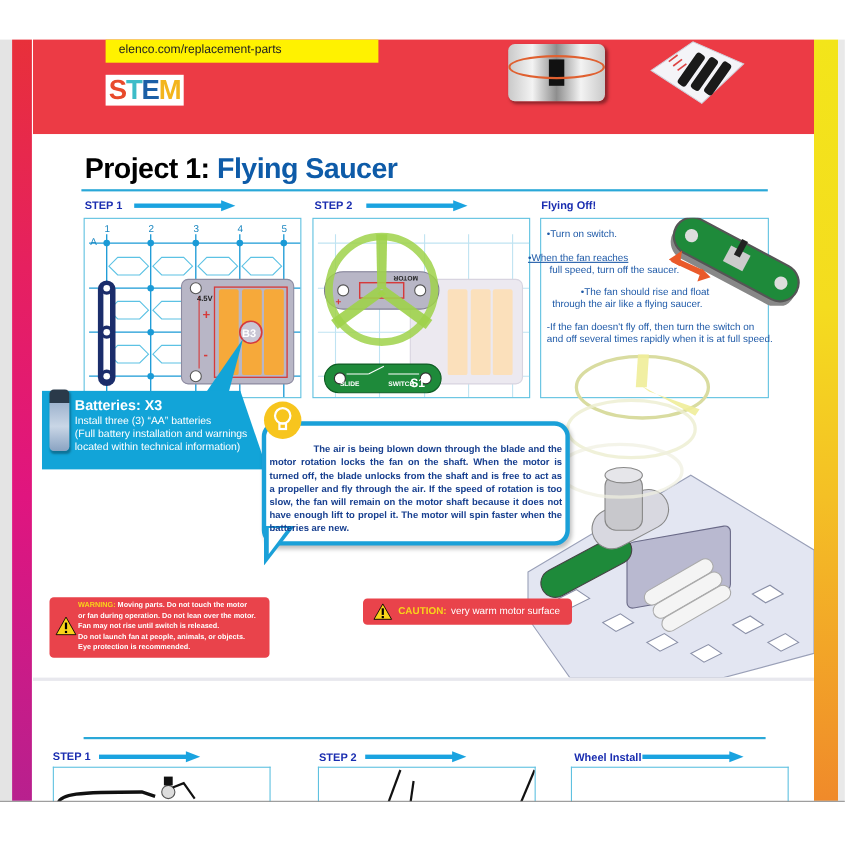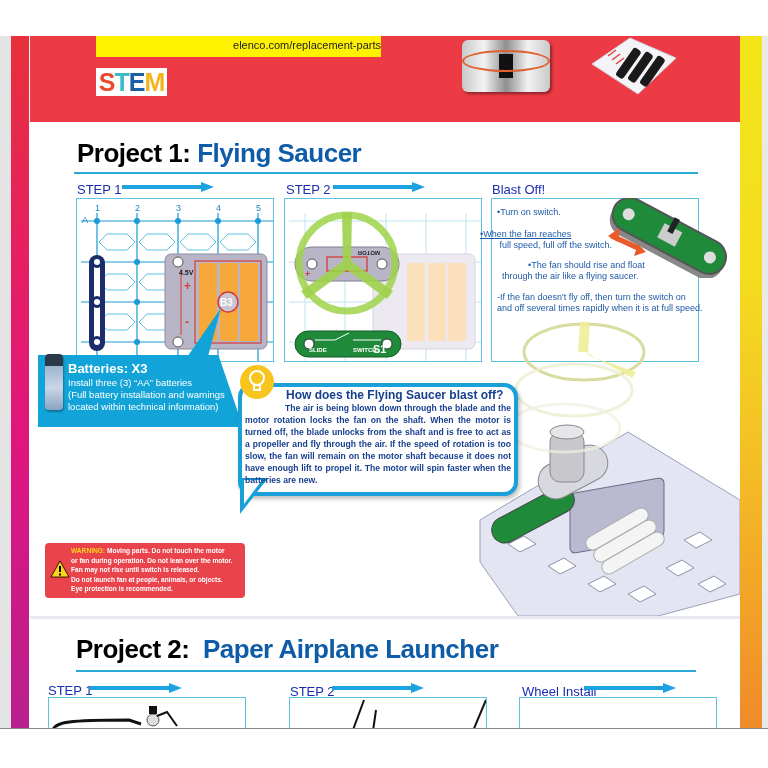--- a/index.html
+++ b/index.html
@@ -5,37 +5,37 @@
   * { box-sizing: border-box; margin: 0; padding: 0; }
   html, body { width: 768px; height: 768px; overflow: hidden; background: #ffffff; font-family: "Liberation Sans", sans-serif; }
   .page { position: absolute; left: 0; top: 0; width: 768px; height: 768px; background: #fff; }
   .left-gray { position: absolute; left: 0; top: 36px; width: 11px; height: 692px; background: #e4e4e4; }
   .left-bar { position: absolute; left: 11px; top: 36px; width: 18px; height: 692px;
     background: linear-gradient(to bottom, #e8303a 0%, #e62060 30%, #e0157f 60%, #b8208e 100%); }
   .right-bar { position: absolute; left: 740px; top: 36px; width: 22px; height: 692px;
     background: linear-gradient(to bottom, #f3e51a 0%, #f4dc1f 35%, #f4c025 60%, #f08a2a 100%); }
   .right-gray { position: absolute; left: 762px; top: 36px; width: 6px; height: 692px; background: #e9e9e9; }
   .header { position: absolute; left: 30px; top: 36px; width: 710px; height: 86px; background: #ec3b45; }
-  .url-bar { position: absolute; left: 66px; top: 0; width: 285px; height: 21px; background: #fff200;
-    font-size: 11px; color: #222; text-align: right; line-height: 18px; }
+  .url-bar { position: absolute; left: 66px; top: 0; width: 248px; height: 21px; background: #fff200;
+    font-size: 11px; color: #222; text-align: left; line-height: 18px; padding-left: 12px; }
   .stem { position: absolute; left: 66px; top: 32px; width: 71px; height: 28px; background: #fff;
     font-weight: bold; font-size: 25px; line-height: 28px; text-align: center; letter-spacing: -1px; font-family: "Liberation Sans", sans-serif; }
   .stem span { display: inline-block; }
   .hdr-img1 { position: absolute; left: 432px; top: 4px; width: 88px; height: 52px; border-radius: 6px;
     background: linear-gradient(to right, #c9c9c9, #f3f3f3 25%, #8e8e8e 50%, #f3f3f3 75%, #c9c9c9); box-shadow: 2px 2px 3px rgba(0,0,0,0.4); overflow: hidden; }
   .hdr-img1 .oval { position: absolute; left: 0px; top: 10px; width: 88px; height: 22px; border: 2px solid #e06030; border-radius: 50%; }
   .hdr-img1 .chip { position: absolute; left: 37px; top: 14px; width: 14px; height: 24px; background: #111; }
   .hdr-img2 { position: absolute; left: 558px; top: 0px; width: 90px; height: 62px; }
   .main { position: absolute; left: 30px; top: 122px; width: 710px; height: 606px; background: #fff; }
   .sec-divider { position: absolute; left: 30px; top: 616px; width: 710px; height: 3px; background: #e8e8ee; }
   .title { position: absolute; font-size: 26px; font-weight: bold; letter-spacing: -0.5px; font-family: "Liberation Sans", sans-serif; white-space: nowrap; }
   .title .pre { color: #000; }
   .title .name { color: #0e5ba8; margin-top: 40px; }
   .rule { position: absolute; height: 2px; background: #2aa8d8; }
-  .step-label { position: absolute; font-size: 13px; font-weight: normal; color: #1a2db0; white-space: nowrap; }
+  .step-label { position: absolute; font-size: 10px; font-weight: bold; color: #1a2db0; white-space: nowrap; }
   .arrow { position: absolute; height: 10px; }
   .arrow .shaft { position: absolute; left: 0; top: 3px; height: 4px; background: #1aa3e0; }
   .arrow .head { position: absolute; top: 0; width: 0; height: 0; border-top: 5px solid transparent; border-bottom: 5px solid transparent; border-left: 13px solid #1aa3e0; }
   .panel { position: absolute; border: 1px solid #5fc1e0; background: #fff; overflow: hidden; }
   .grid-lbl { position: absolute; font-size: 9px; color: #1a86c0; }
   .blast-text { position: absolute; font-size: 9px; color: #1f5aa8; line-height: 11px; }
   .batt-banner { position: absolute; left: 38px; top: 355px; width: 205px; height: 72px; background: #12a4d8;
     clip-path: polygon(0 0, 88% 0, 100% 100%, 0 100%); }
   .batt-tail { position: absolute; left: 192px; top: 308px; width: 0; height: 0; border-left: 22px solid transparent; border-right: 0 solid transparent; border-bottom: 52px solid #12a4d8; transform: skewX(-15deg); }
   .batt-title { position: absolute; left: 30px; top: 6px; font-size: 13px; font-weight: bold; color: #fff; }
@@ -206,25 +206,25 @@
         <circle cx="102" cy="145" r="5" fill="#fff" stroke="#333"></circle>
       <line x1="30" y1="141" x2="50" y2="141" stroke="#fff"></line>
         <line x1="50" y1="141" x2="64" y2="134" stroke="#fff"></line>
         <line x1="68" y1="141" x2="96" y2="141" stroke="#fff"></line>
     </svg>
     <div style="position:absolute; left:24px; top:148px; font-size:6px; font-weight:bold; color:#fff;">SLIDE</div>
     <div style="position:absolute; left:49px; top:144px; font-size:11px; font-weight:bold; color:#fff;padding-left:39px;">S1</div>
     <div style="position:absolute; left:68px; top:148px; font-size:6px; font-weight:bold; color:#fff;">SWITCH</div>
   </div>
 
-  <div class="step-label" style="left:492px; top:182px;">Blast Off!</div>
+  <div class="step-label" style="left:492px; top:182px;">Flying Off!</div>
   <div class="panel" style="left:491px; top:198px; width:208px; height:164px;"></div>
   <div class="blast-text" style="left:497px; top:207px;">•Turn on switch.</div>
   <div class="blast-text" style="left:480px; top:229px;text-decoration:underline;">•When the fan reaches</div>
-  <div class="blast-text" style="left:497px; top:240px; white-space:pre;"> full speed, full off the switch.</div>
+  <div class="blast-text" style="left:497px; top:240px; white-space:pre;"> full speed, turn off the saucer.</div>
   <div class="blast-text" style="left:497px; top:260px;margin-left:31px;">•The fan should rise and float</div>
   <div class="blast-text" style="left:497px; top:271px; white-space:pre;">  through the air like a flying saucer.</div>
   <div class="blast-text" style="left:497px; top:292px;">-If the fan doesn't fly off, then turn the switch on</div>
   <div class="blast-text" style="left:497px; top:303px;">and off several times rapidly when it is at full speed.</div>
   <svg style="position:absolute; left:600px; top:198px;" width="135" height="80" viewBox="0 0 135 80">
     <g transform="rotate(28 67 40)">
       <rect x="6" y="26" width="124" height="34" rx="17" fill="#888"></rect>
       <rect x="6" y="20" width="124" height="34" rx="17" fill="#1e8a3a" stroke="#555" stroke-width="2"></rect>
       <circle cx="22" cy="37" r="6" fill="#ddd"></circle>
         <circle cx="114" cy="37" r="6" fill="#ddd"></circle>
@@ -282,45 +282,49 @@
 
   <div class="info-box"></div>
   <div class="info-tail"></div>
   <div class="info-tail-inner"></div>
   <div class="bulb">
     <svg width="18" height="24" viewBox="0 0 18 24">
         <circle cx="9" cy="8" r="7" fill="none" stroke="#fff" stroke-width="2"></circle>
         <rect x="6" y="15" width="6" height="5" fill="none" stroke="#fff" stroke-width="2"></rect>
       </svg>
   </div>
-  <div class="info-title">How does the Flying Saucer blast off?</div>
   <div class="info-body">The air is being blown down through the blade and the motor rotation locks the fan on the shaft. When the motor is turned off, the blade unlocks from the shaft and is free to act as a propeller and fly through the air. If the speed of rotation is too slow, the fan will remain on the motor shaft because it does not have enough lift to propel it. The motor will spin faster when the batteries are new.</div>
 
   <div class="warning">
     <svg class="warn-tri" width="20" height="18" viewBox="0 0 20 18">
         <polygon points="10,1 19,17 1,17" fill="#f8d41a" stroke="#000" stroke-width="0.8"></polygon>
         <rect x="9" y="6" width="2" height="6" fill="#000"></rect>
         <rect x="9" y="13.5" width="2" height="2" fill="#000"></rect>
       </svg>
     <div class="warn-text">
       <div><span class="hl">WARNING:</span> <span>Moving parts. Do not touch the motor</span></div>
       <div>or fan during operation. Do not lean over the motor.</div>
       <div>Fan may not rise until switch is released.</div>
       <div>Do not launch fan at people, animals, or objects.</div>
       <div>Eye protection is recommended.</div>
     </div>
   </div>
 
+  <div class="caution">
+    <svg class="caution-tri" width="18" height="16" viewBox="0 0 18 16">
+        <polygon points="9,1 17,15 1,15" fill="#f8d41a" stroke="#000" stroke-width="0.8"></polygon>
+        <rect x="8" y="5" width="2" height="6" fill="#000"></rect>
+        <rect x="8" y="12" width="2" height="2" fill="#000"></rect>
+      </svg>
+    <div class="caution-label">CAUTION:</div>
+    <div class="caution-text">very warm motor surface</div>
+  </div>
 
   <div class="sec-divider"></div>
 
-  <div class="title" style="left:76px; top:634px;">
-    <span class="pre">Project 2:</span>&nbsp;
-    <span class="name">Paper Airplane Launcher</span>
-  </div>
   <div class="rule" style="left:76px; top:670px; width:620px;"></div>
 
   <div class="step-label" style="left:48px; top:683px;">STEP 1</div>
   <div class="arrow" style="left:90px; top:683px; width:92px;">
       <div class="shaft" style="width:80px"></div>
       <div class="head" style="left:79px"></div>
     </div>
   <div class="panel" style="left:48px; top:697px; width:198px; height:40px; border-bottom:none;">
     <svg width="198" height="40" viewBox="0 0 198 40">
         <path d="M4,32 C6,24 20,22 80,22 L92,26" fill="none" stroke="#111" stroke-width="3"></path>

